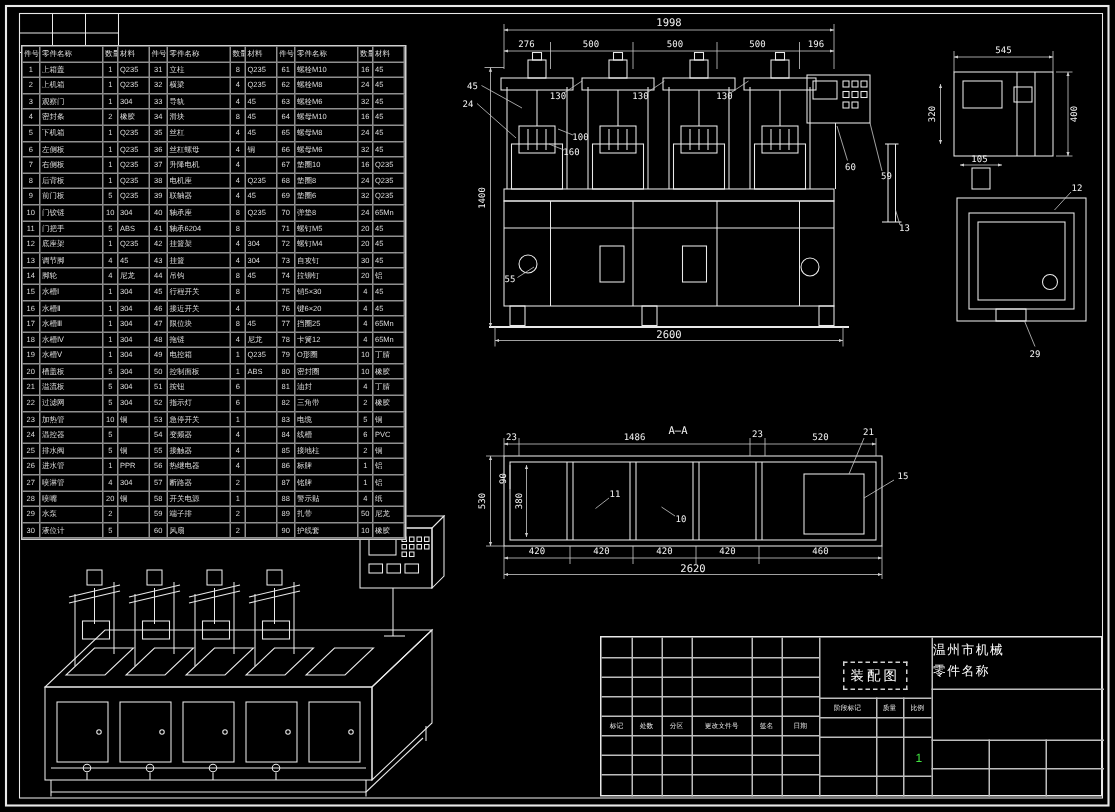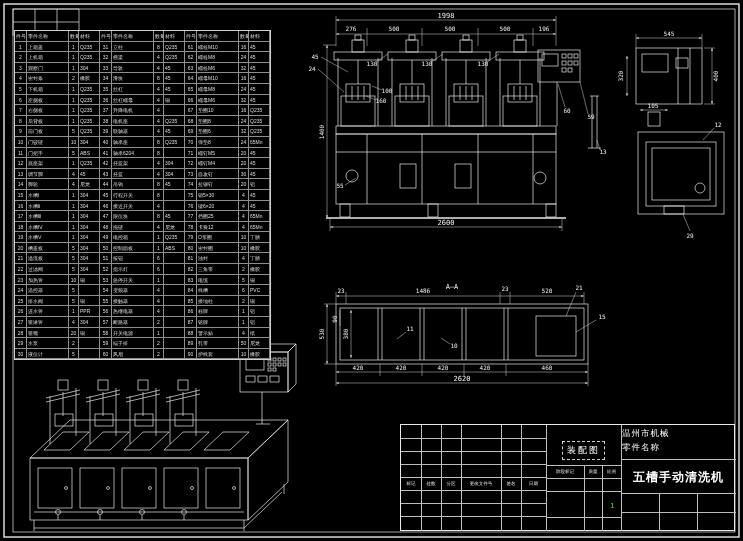--- a/index.html
+++ b/index.html
@@ -846,18 +846,17 @@
     <div class="tb-text" style="left:183px;top:40px;width:18px;height:13px;line-height:13px;">质量</div>
     <div class="tb-text" style="left:201px;top:40px;width:19px;height:13px;line-height:13px;">比例</div>
 
     <div id="tb-drawing-type">
       <span>装配图</span>
     </div>
 
     <div class="tb-company" style="top:3px;">温州市机械</div>
     <div class="tb-company" style="top:17px;">零件名称</div>
 
-    <div id="tb-product">五槽手动清洗机</div>
 
     <div id="tb-sheet">1</div>
   </div>
 
 </div>
 
 </body></html>

